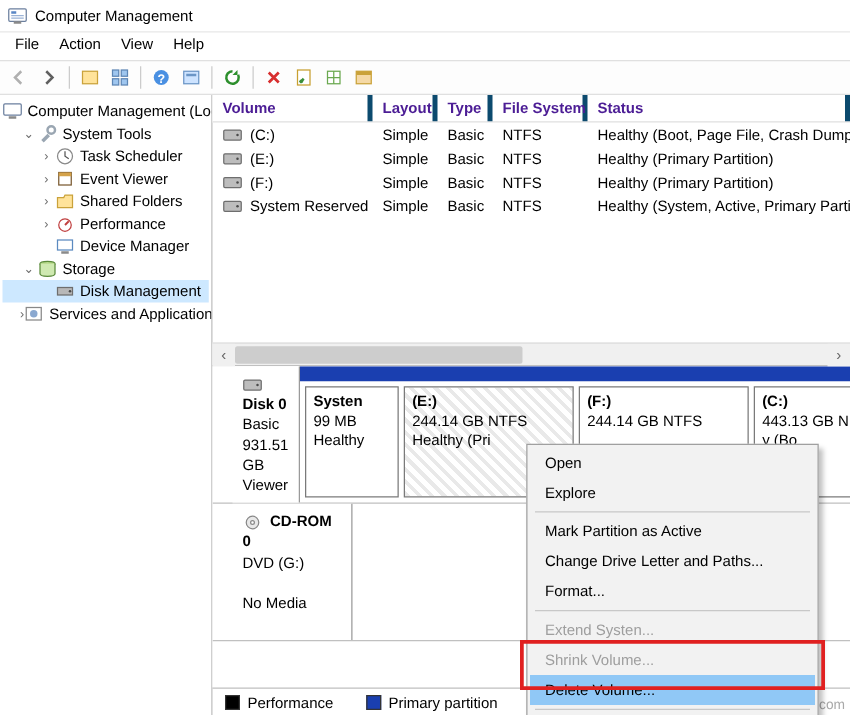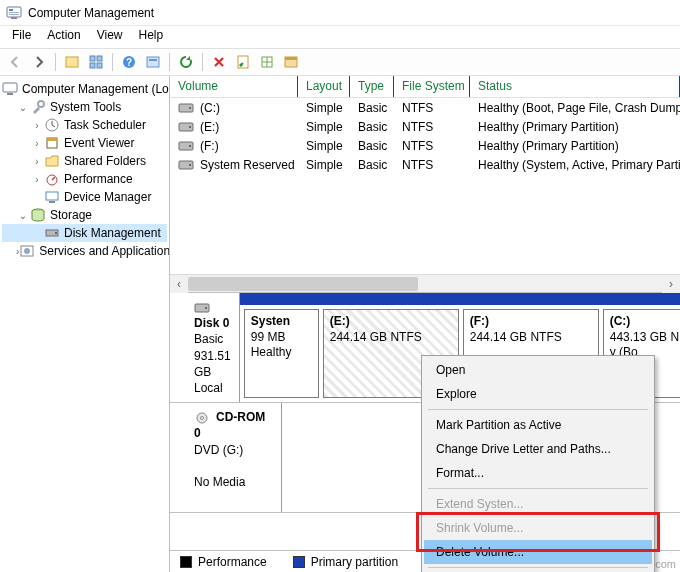--- a/index.html
+++ b/index.html
@@ -34,21 +34,21 @@
   }
   .tnode { display:flex; align-items:center; height:18px; padding-right:4px; white-space:nowrap; cursor:default;}
   .tw { display:inline-block; width:14px; text-align:center; color:#6b6b6b; font-size:10px; }
   .ticon2 { width:16px; height:16px; margin-right:4px; flex:0 0 16px; }
   .tnode.sel { background:#cde8ff; }
   .tnode.sel .lbl { text-decoration: none; }
   .indent0{padding-left:0} .indent1{padding-left:14px} .indent2{padding-left:28px}
   .right { flex:1; display:flex; flex-direction:column; min-width:0; }
   .list { flex:0 0 auto; border-bottom:1px solid #c0c0c0; }
   .lh { display:flex; height:22px; background:#fff; border-bottom:1px solid #e0e0e0;}
-  .lh .col { padding:3px 8px; border-right:1px solid #0c4a6e; font-weight:400; color:#15803d; white-space:nowrap;}
+  .lh .col { padding:3px 8px; border-right:4px solid #0c4a6e; font-weight:700; color:#4c1d95; white-space:nowrap;}
   .lr { display:flex; height:19px; align-items:center; }
   .lr .col { padding:1px 8px; white-space:nowrap; overflow:hidden; }
   .col.c-vol{width:128px} .col.c-lay{width:52px} .col.c-typ{width:44px}
   .col.c-fs{width:76px} .col.c-st{flex:1}
   .dicon { width:16px; height:12px; display:inline-block; vertical-align:middle; margin-right:6px;}
   .listpad { height:100px; }
   .hscroll { height:18px; background:#f0f0f0; border-top:1px solid #dcdcdc; position:relative;}
   .hscroll .lar,.hscroll .rar{position:absolute;top:0;width:18px;height:18px;display:flex;align-items:center;justify-content:center;color:#666;background:#f0f0f0;}
   .hscroll .lar{left:0} .hscroll .rar{right:0}
   .hscroll .thumb{position:absolute;left:18px;top:2px;height:14px;width:45%;background:#cdcdcd;border-radius:2px;}
@@ -354,33 +354,34 @@
       <div class="graphical">
 
         <div class="diskrow">
           <div class="diskinfo">
             <span class="dicon"><svg viewBox="0 0 16 12">
                   <rect x="1" y="2" width="14" height="8" rx="1" fill="#bdbdbd" stroke="#6e6e6e"></rect>
                   <circle cx="12" cy="6" r="1" fill="#4a4a4a"></circle>
                 </svg></span><span class="dname">Disk 0</span><br>
             <span>Basic</span><br>
             <span>931.51 GB</span><br>
-            <span>Local</span>
+            <span>Viewer</span>
           </div>
           <div class="partwrap">
             <div class="bluebar"></div>
             <div class="parts">
               <div class="part" style="width:75px">
                 <div class="pn">Systen</div>
                 <div>99 MB</div>
                 <div>Healthy</div>
               </div>
               <div class="part hatched" style="width:136px">
                 <div class="pn">(E:)</div>
                 <div>244.14 GB NTFS</div>
+                <div>Healthy (Pri</div>
               </div>
               <div class="part" style="width:136px">
                 <div class="pn">(F:)</div>
                 <div>244.14 GB NTFS</div>
                 <div></div>
               </div>
               <div class="part" style="flex:1">
                 <div class="pn">(C:)</div>
                 <div>443.13 GB N</div>
                 <div>y (Bo</div>

